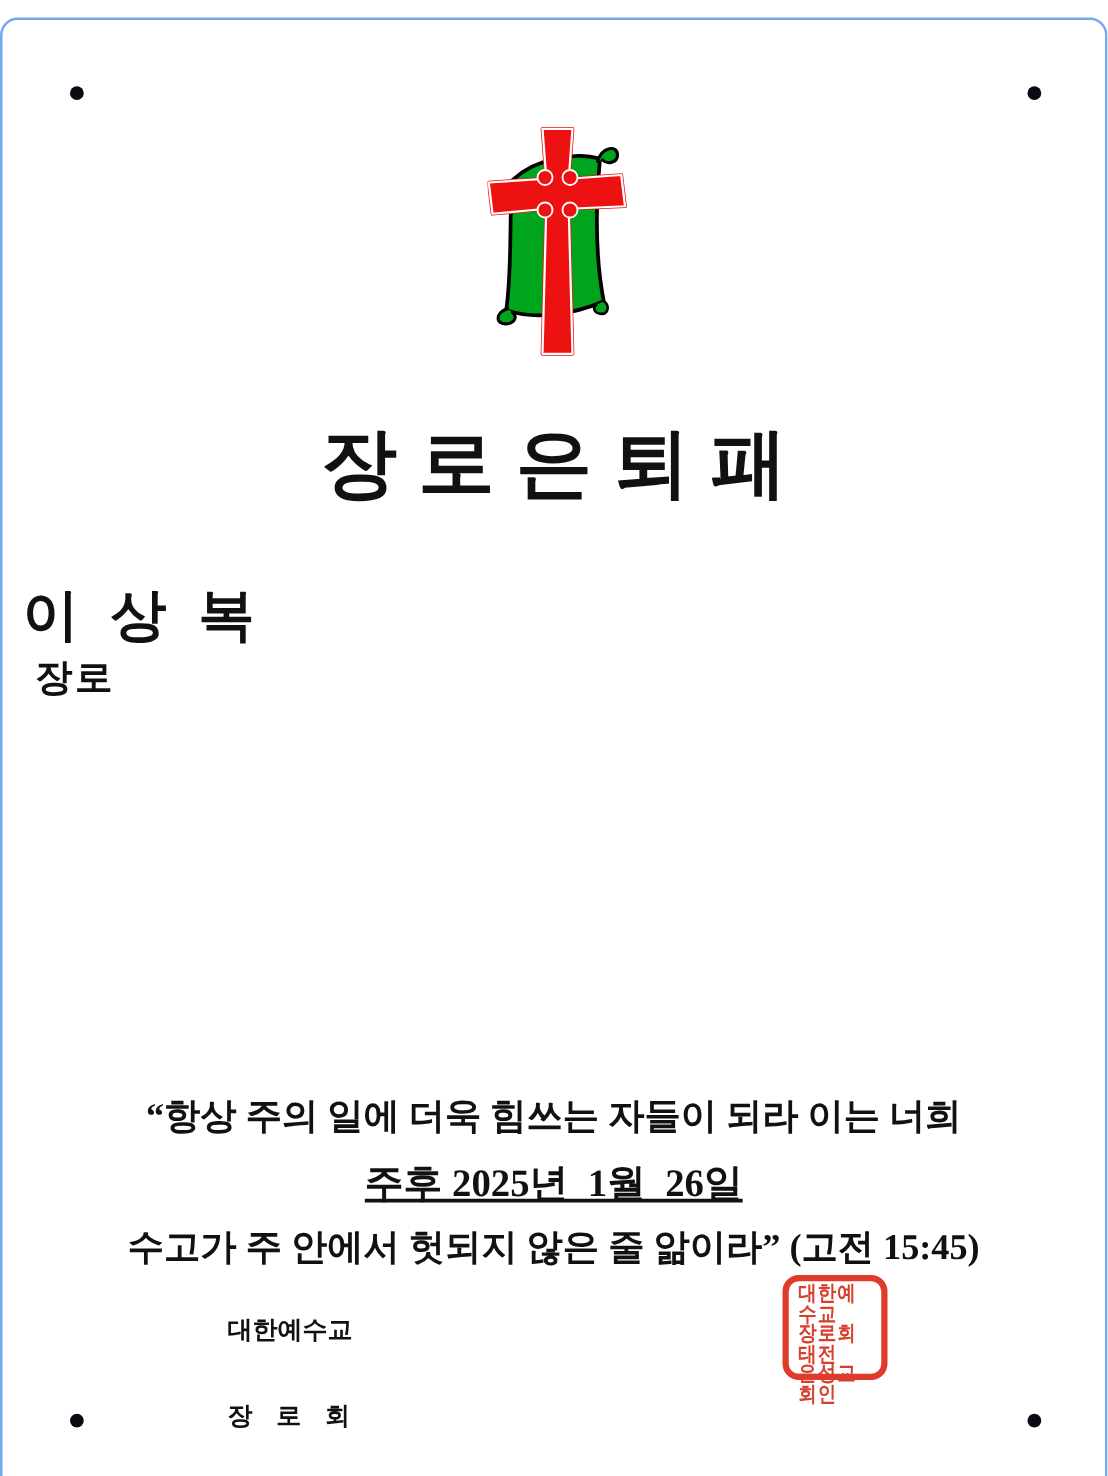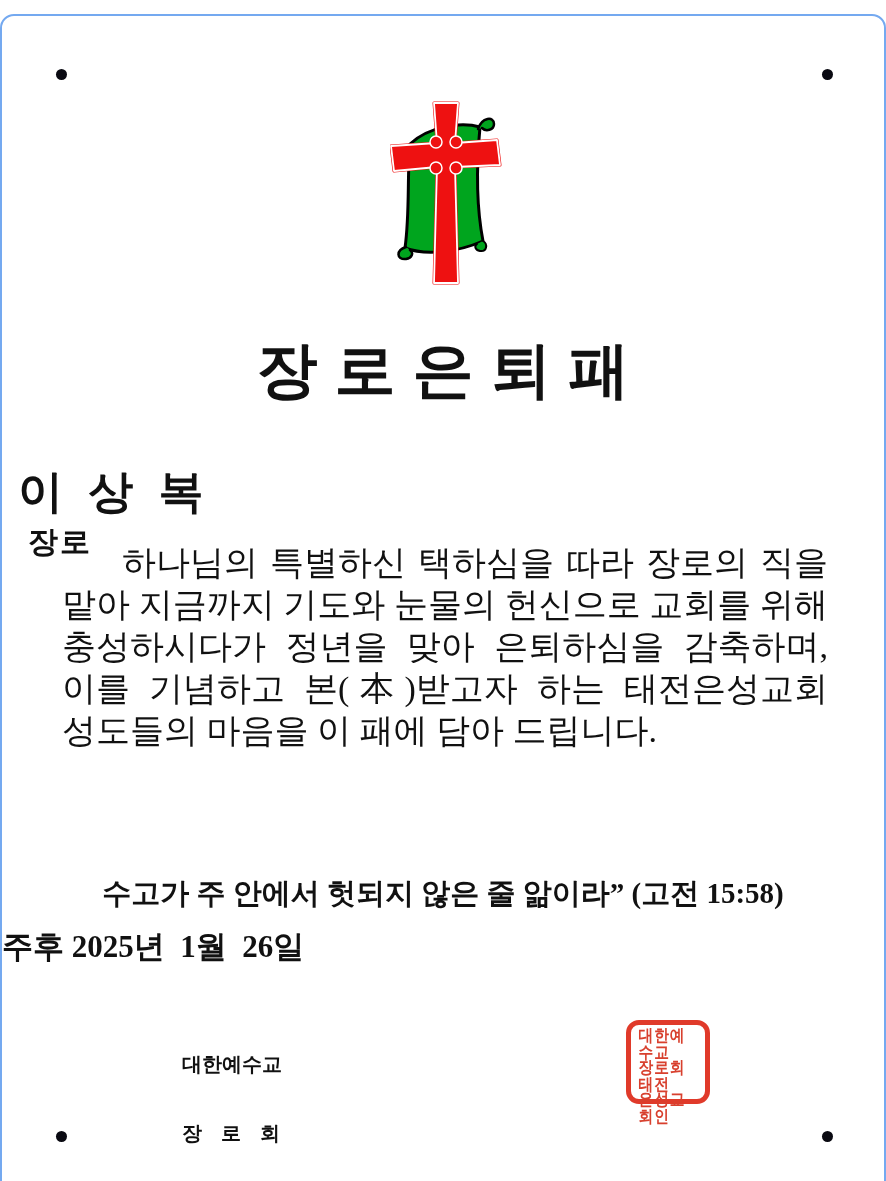--- a/index.html
+++ b/index.html
@@ -48,22 +48,23 @@
 
   .scripture{
     position:absolute;left:0;right:0;top:790px;
     text-align:center;
     font-size:29px;line-height:35px;font-weight:bold;
     white-space:pre;
   }
 
   .date-line{
     position:absolute;left:0;right:0;top:910px;
-    text-align:left;font-size:31px;font-weight:600;
+    text-align:center;font-size:31px;font-weight:600;
     white-space:pre;
+    text-decoration:underline;
   }
 
   .issuer{position:absolute;left:180px;top:991px;}
   .issuer-row1{display:flex;align-items:center;}
   .org-stack{font-size:20px;line-height:23px;font-weight:bold;margin-right:14px;white-space:pre;}
   .org-stack .org2{word-spacing:14px;font-family:Liberation Serif, serif;}
   .church-name{font-size:42px;font-weight:bold;letter-spacing:12px;white-space:pre;}
 
   .seal{
     position:absolute;left:624px;top:1004px;
@@ -110,30 +111,24 @@
     </svg>
   </div>
 
   <div class="title">장로은퇴패</div>
 
   <div class="recipient">
     <span class="rname">이 상 복</span>
     <span class="rtitle">장로</span>
   </div>
 
-  <div class="body-text">
-    <div class="body-line first">하나님의 특별하신 택하심을 따라 장로의 직을</div>
-    <div class="body-line">맡아 지금까지 기도와 눈물의 헌신으로 교회를 위해</div>
-    <div class="body-line">충성하시다가 정년을 맞아 은퇴하심을 감축하며,</div>
-    <div class="body-line">이를 기념하고 본(本)받고자 하는 태전은성교회</div>
-    <div class="body-line last">성도들의 마음을 이 패에 담아 드립니다.</div>
-  </div>
 
   <div class="scripture">
-    <div>수고가 주 안에서 헛되지 않은 줄 앎이라” (고전 15:58)</div>
+    <div>“항상 주의 일에 더욱 힘쓰는 자들이 되라 이는 너희</div>
+    <div>수고가 주 안에서 헛되지 않은 줄 앎이라” (고전 15:45)</div>
   </div>
 
   <div class="date-line">주후 2025년  1월  26일</div>
 
   <div class="issuer">
     <div class="issuer-row1">
       <div class="org-stack">
         <div>대한예수교</div>
         <div class="org2">장 로 회</div>
       </div>

